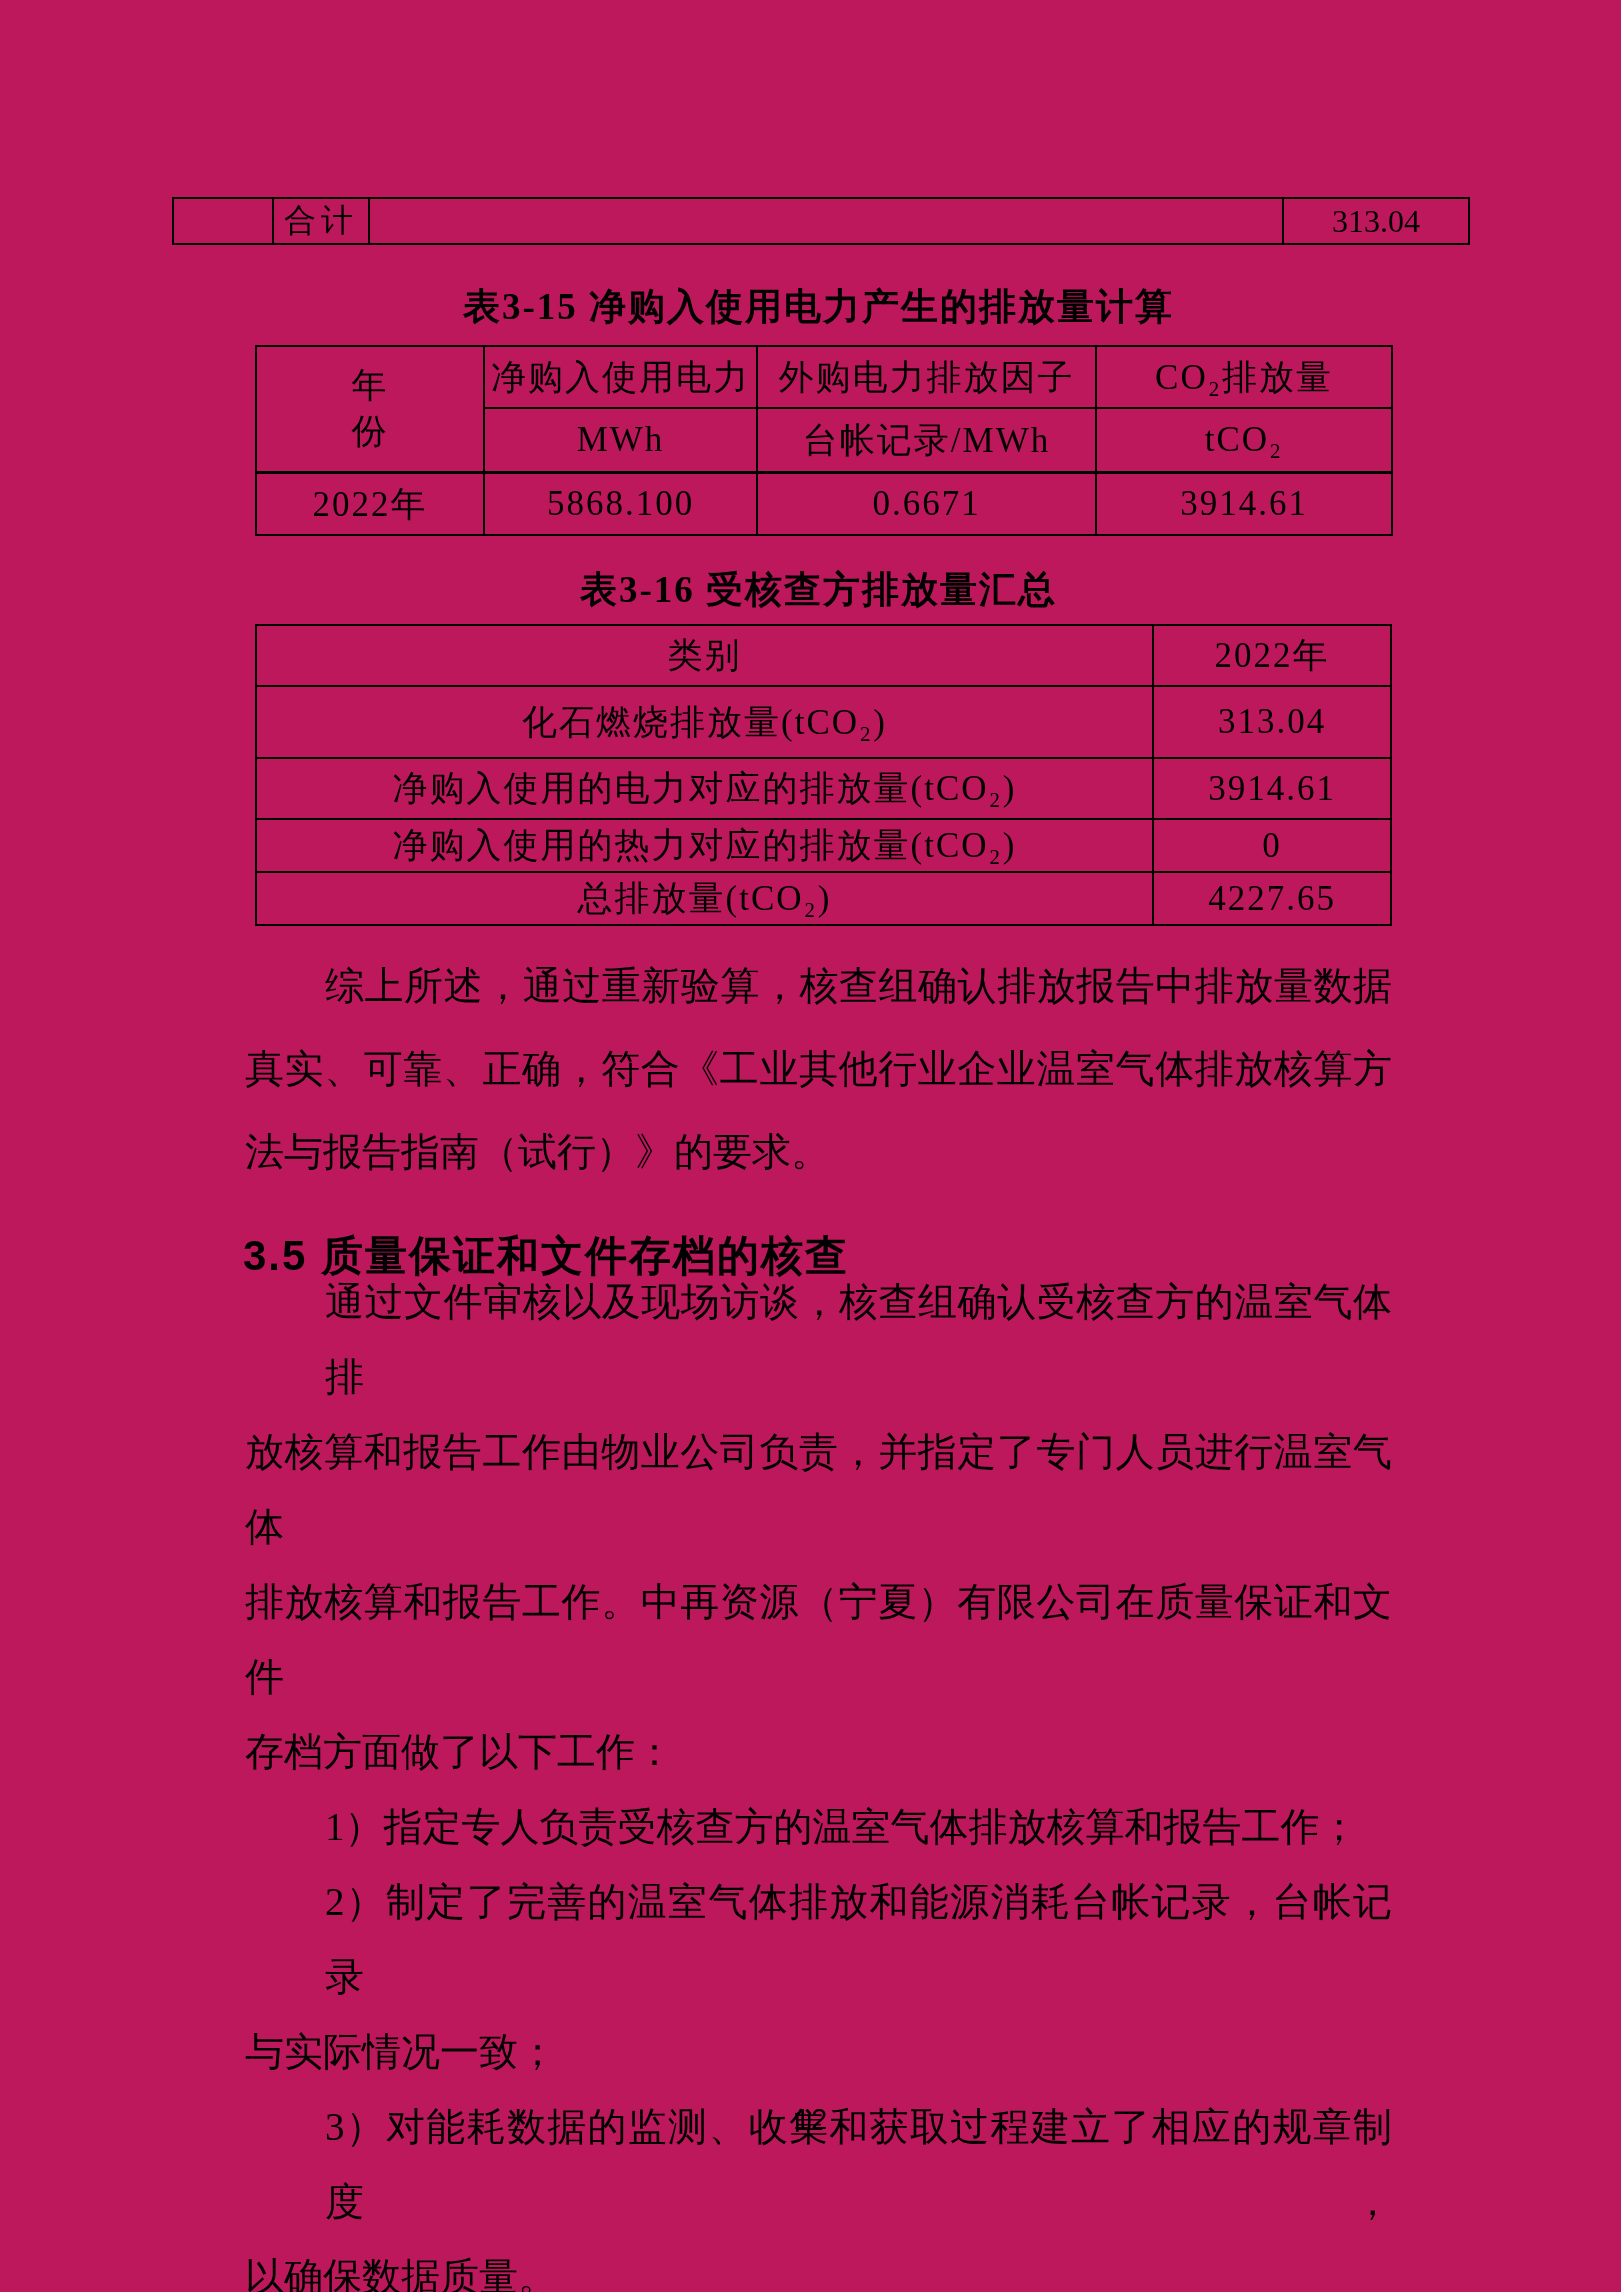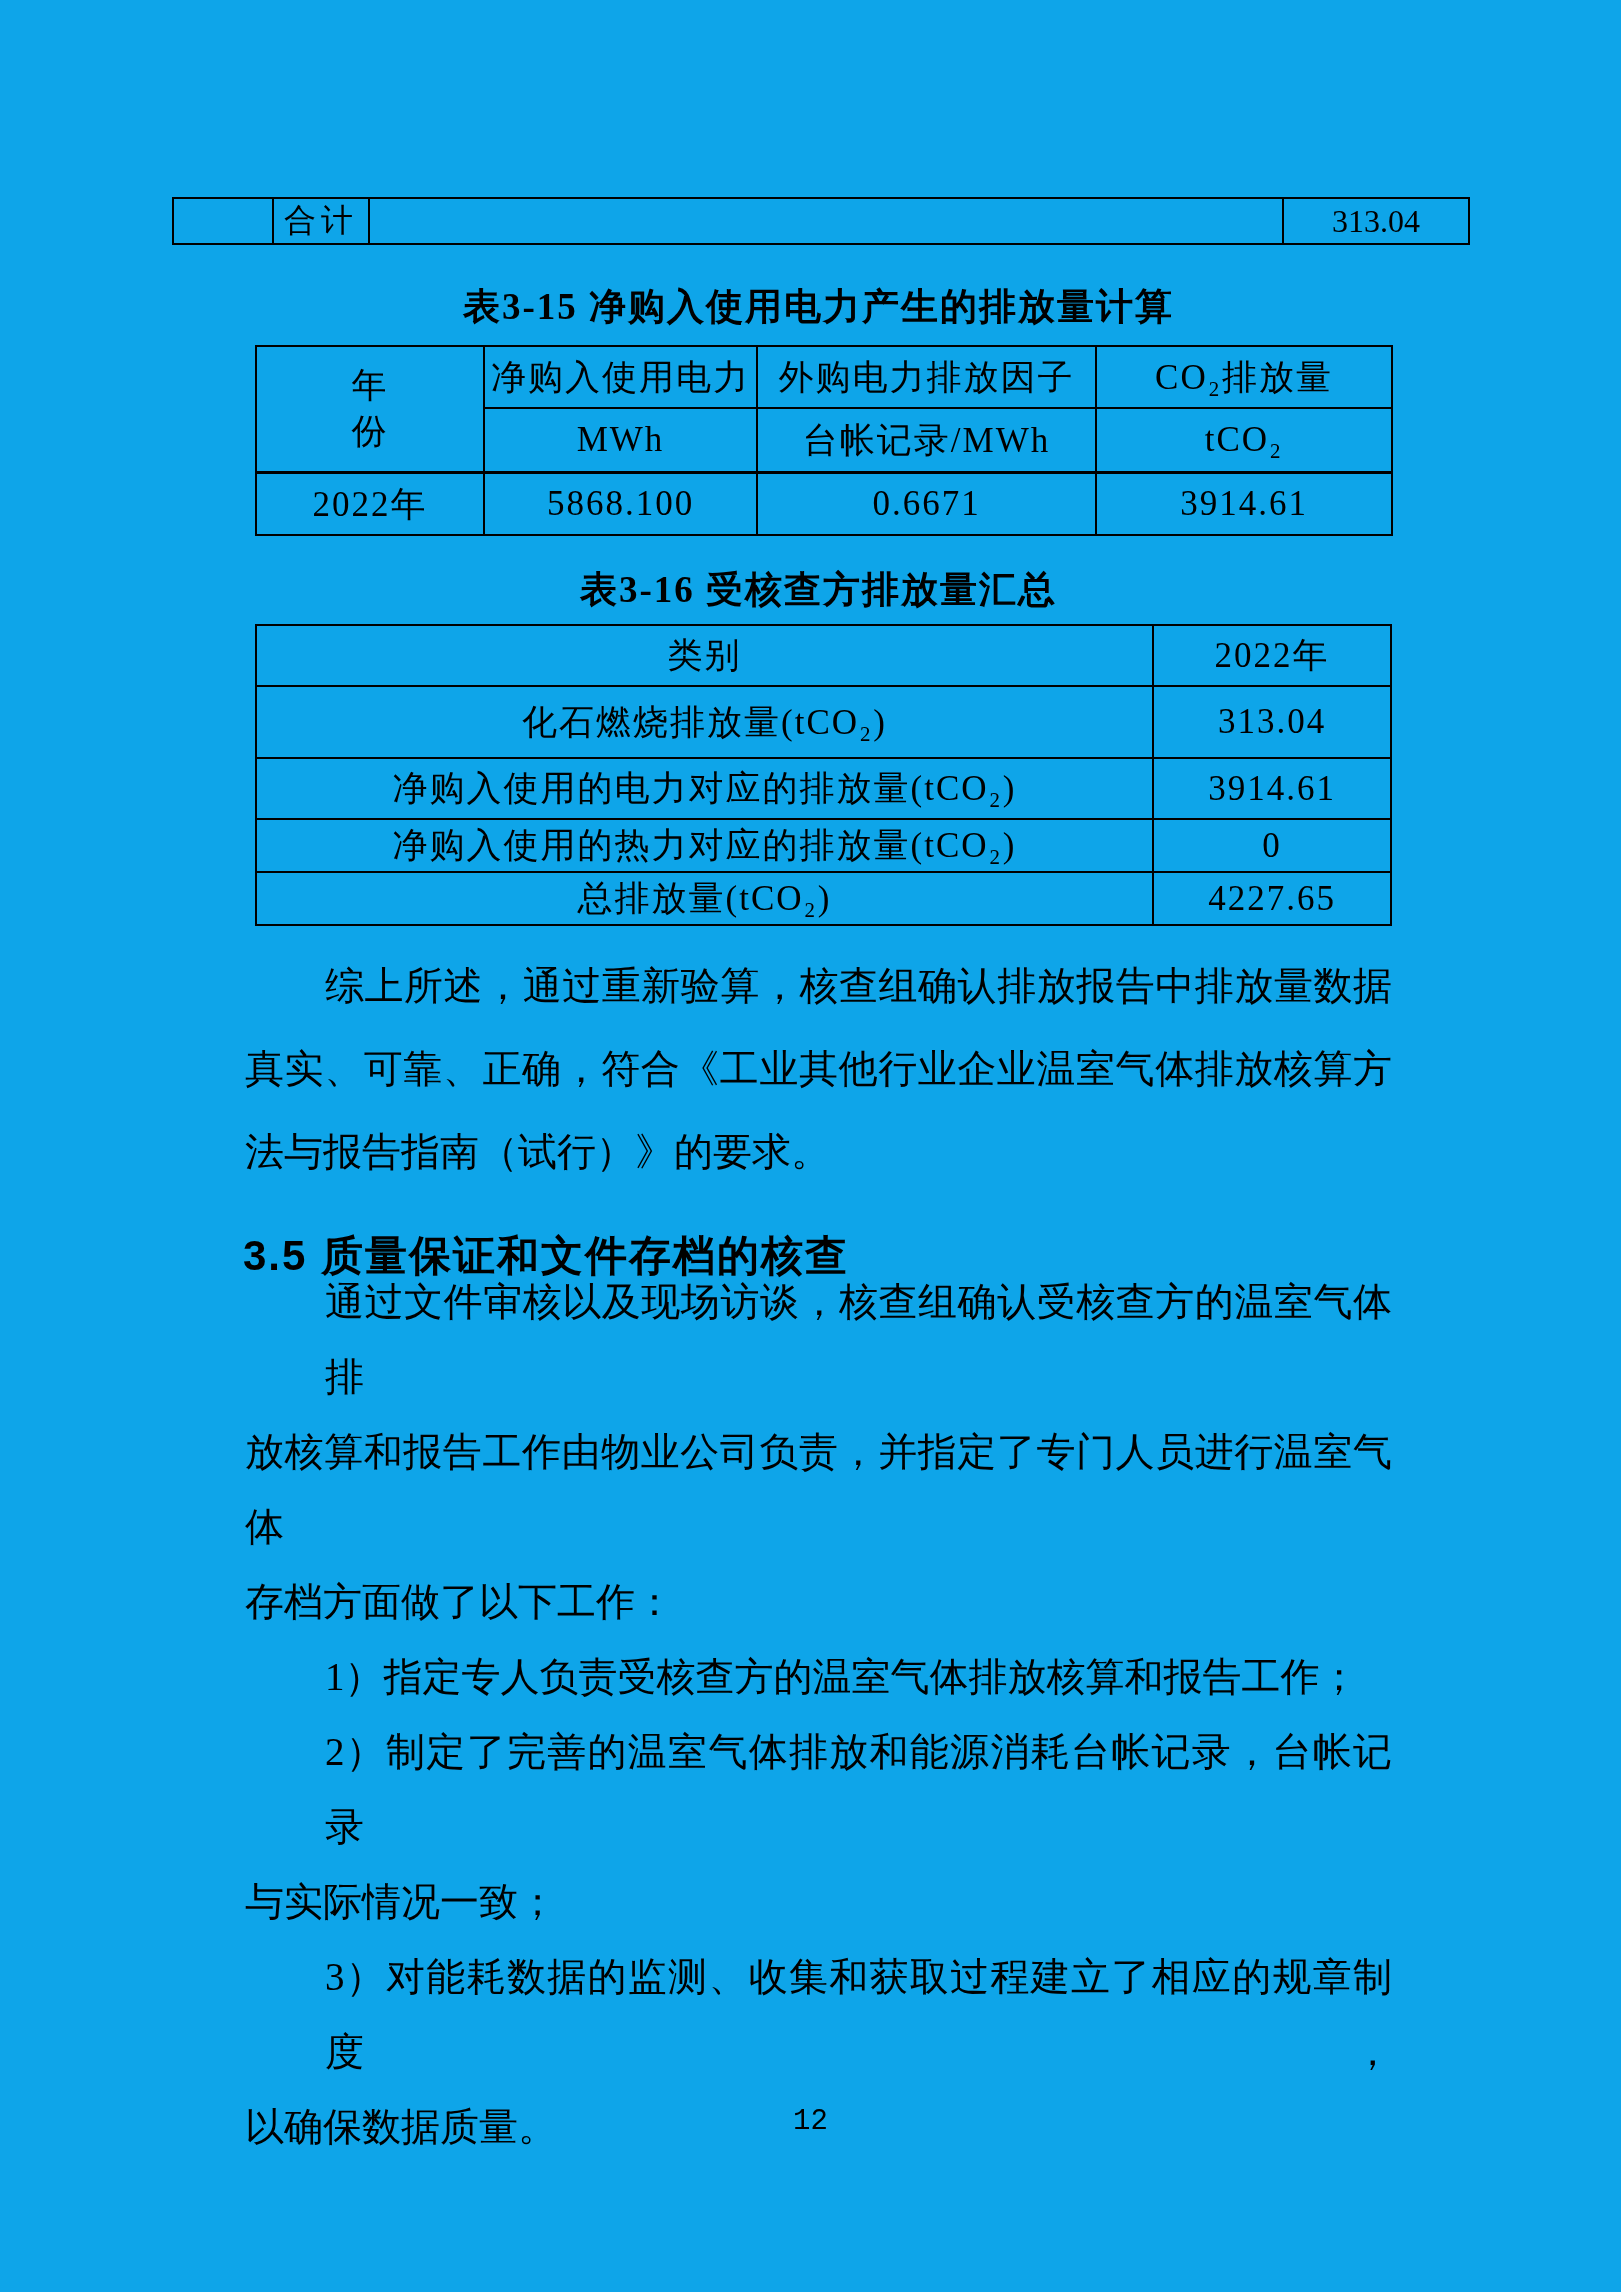--- a/index.html
+++ b/index.html
@@ -1,18 +1,18 @@
 <!DOCTYPE html>
 <html><head>
 <meta charset="utf-8">
 <style>
   html,body { margin:0; padding:0; background:#888; }
   .page {
     position:relative; width:1621px; height:2293px; margin:0 auto;
-    background:#0ea5e9; color:#000000;
+    background:#be185d; color:#000000;
     font-family:"Liberation Serif","DejaVu Serif",serif;
     overflow:hidden;
   }
 
   
   .toptable {
     position:absolute; left:172px; top:197px; width:1297px;
     border-collapse:collapse; table-layout:fixed;
   }
   .toptable td {
@@ -164,20 +164,21 @@
     <div class="line indent j">综上所述，通过重新验算，核查组确认排放报告中排放量数据</div>
     <div class="line j">真实、可靠、正确，符合《工业其他行业企业温室气体排放核算方</div>
     <div class="line">法与报告指南（试行）》的要求。</div>
   </div>
 
   <div class="heading">3.5 质量保证和文件存档的核查</div>
 
   <div class="para p2">
     <div class="line indent j">通过文件审核以及现场访谈，核查组确认受核查方的温室气体排</div>
     <div class="line j">放核算和报告工作由物业公司负责，并指定了专门人员进行温室气体</div>
+    <div class="line j">排放核算和报告工作。中再资源（宁夏）有限公司在质量保证和文件</div>
     <div class="line">存档方面做了以下工作：</div>
     <div class="line indent">1）指定专人负责受核查方的温室气体排放核算和报告工作；</div>
     <div class="line indent j">2）制定了完善的温室气体排放和能源消耗台帐记录，台帐记录</div>
     <div class="line">与实际情况一致；</div>
     <div class="line indent j">3）对能耗数据的监测、收集和获取过程建立了相应的规章制度，</div>
     <div class="line">以确保数据质量。</div>
 
   </div>
 
   <div class="pagenum">12</div>

